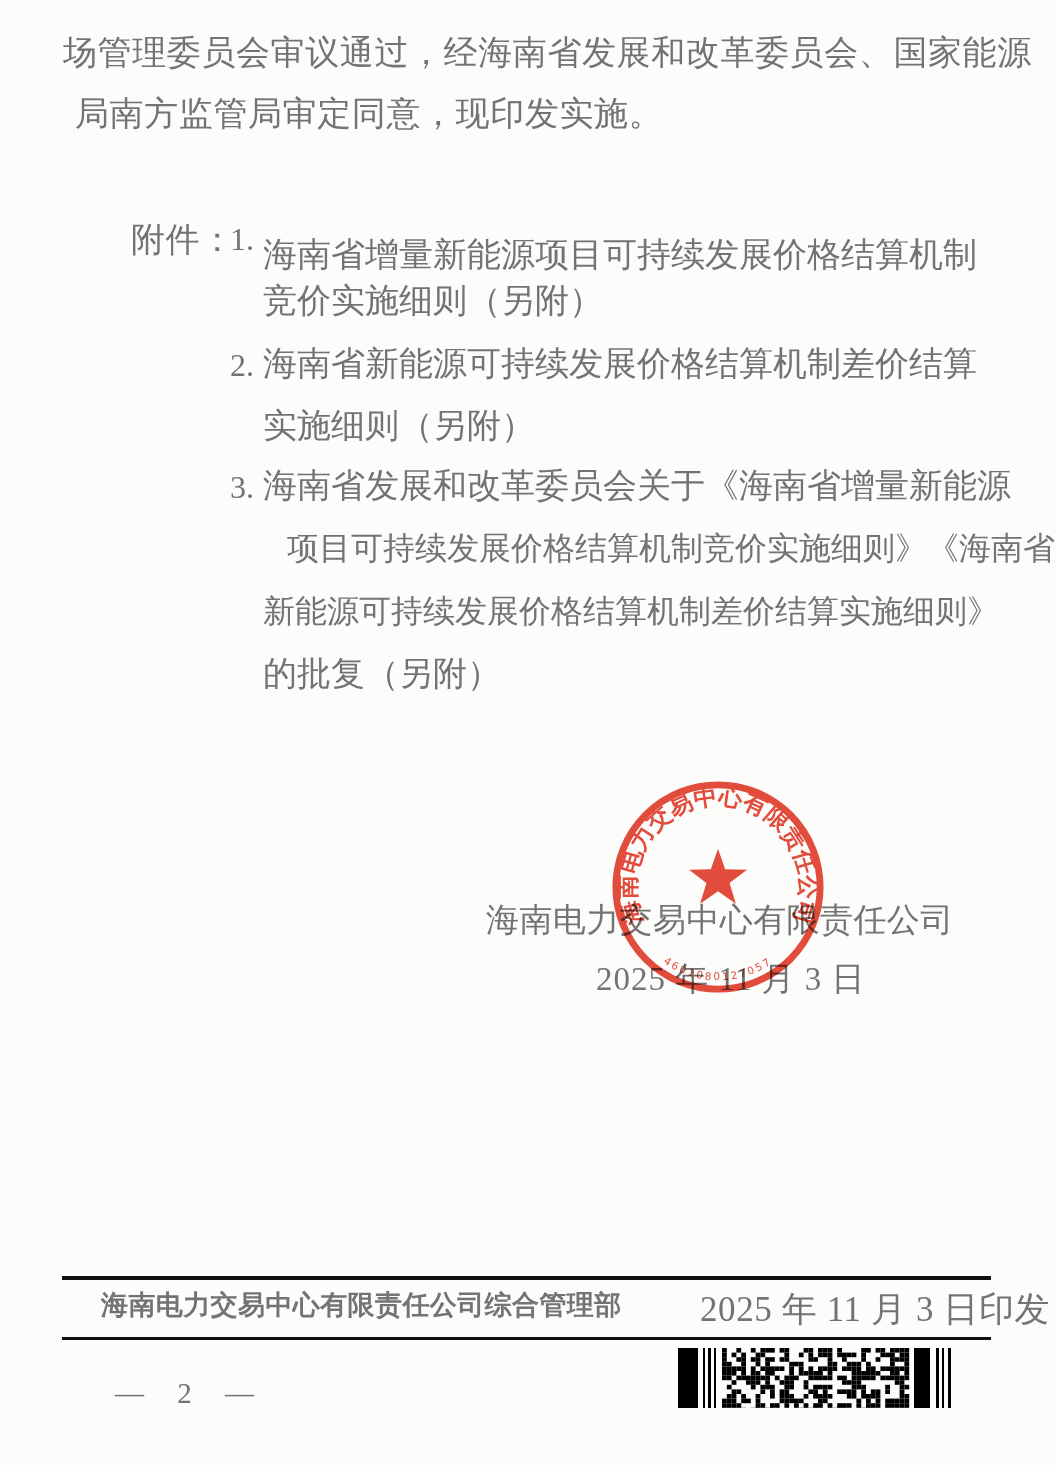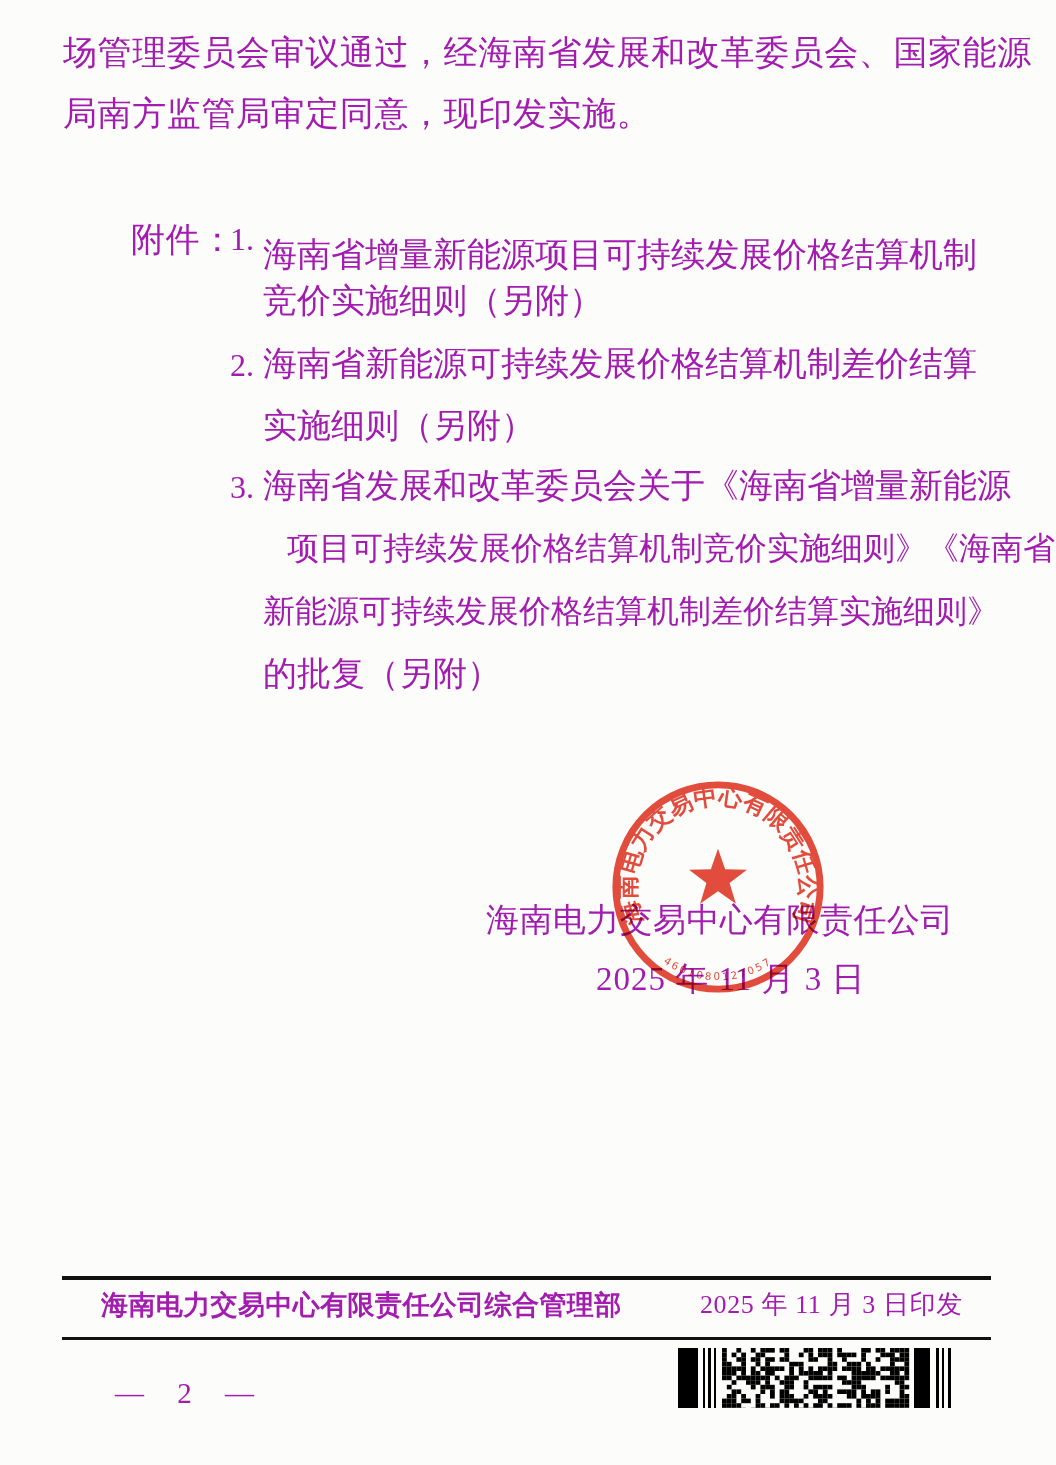--- a/index.html
+++ b/index.html
@@ -2,26 +2,26 @@
 <html><head>
 <meta charset="utf-8">
 <style>
   html,body{margin:0;padding:0;background:#e8e8e8;}
   .page{
     position:relative;
     width:1056px;height:1465px;
     margin:0 auto;
     background:#fcfcfa;
     font-family:"Liberation Serif","DejaVu Serif",serif;
-    color:#a21caf;
+    color:#737373;
     overflow:hidden;
   }
   .tline{position:absolute;white-space:nowrap;font-size:34px;letter-spacing:0.6px;line-height:1;}
   .body-l1{left:63px;top:36px;}
-  .body-l2{left:63px;top:97px;}
+  .body-l2{left:75px;top:97px;}
 
   .attach-label{left:131px;top:223px;text-align:center;}
   .attach-num{font-size:32px;letter-spacing:0;}
   .n1{left:230px;top:223px;}
   .n2{left:230px;top:349px;}
   .n3{left:230px;top:471px;}
   .i1l1{left:263px;top:238px;letter-spacing:0;}
   .i1l2{left:263px;top:284px;letter-spacing:0;}
   .i2l1{left:263px;top:347px;letter-spacing:0;}
   .i2l2{left:263px;top:409px;letter-spacing:0;}
@@ -35,21 +35,21 @@
 
   .seal{
     position:absolute;left:608px;top:777px;width:220px;height:220px;
     mix-blend-mode:multiply;opacity:0.9;
   }
 
   .rule{position:absolute;left:62px;width:929px;background:#111;}
   .rule-top{top:1276px;height:4px;}
   .rule-bottom{top:1337px;height:3px;}
   .footer-issuer{left:101px;top:1292px;font-size:27px;letter-spacing:0.4px;font-weight:bold;}
-  .footer-printdate{left:700px;top:1292px;font-size:26px;letter-spacing:0.6px;text-align:right;}
+  .footer-printdate{left:700px;top:1292px;font-size:35px;letter-spacing:0.6px;text-align:right;}
   .barcode{position:absolute;left:678px;top:1348px;}
   .page-num{left:115px;top:1379px;font-size:29px;letter-spacing:13px;}
 </style>
 </head>
 <body>
 
 <div class="page">
 
   <div class="tline body-l1">场管理委员会审议通过，经海南省发展和改革委员会、国家能源</div>
   <div class="tline body-l2">局南方监管局审定同意，现印发实施。</div>

